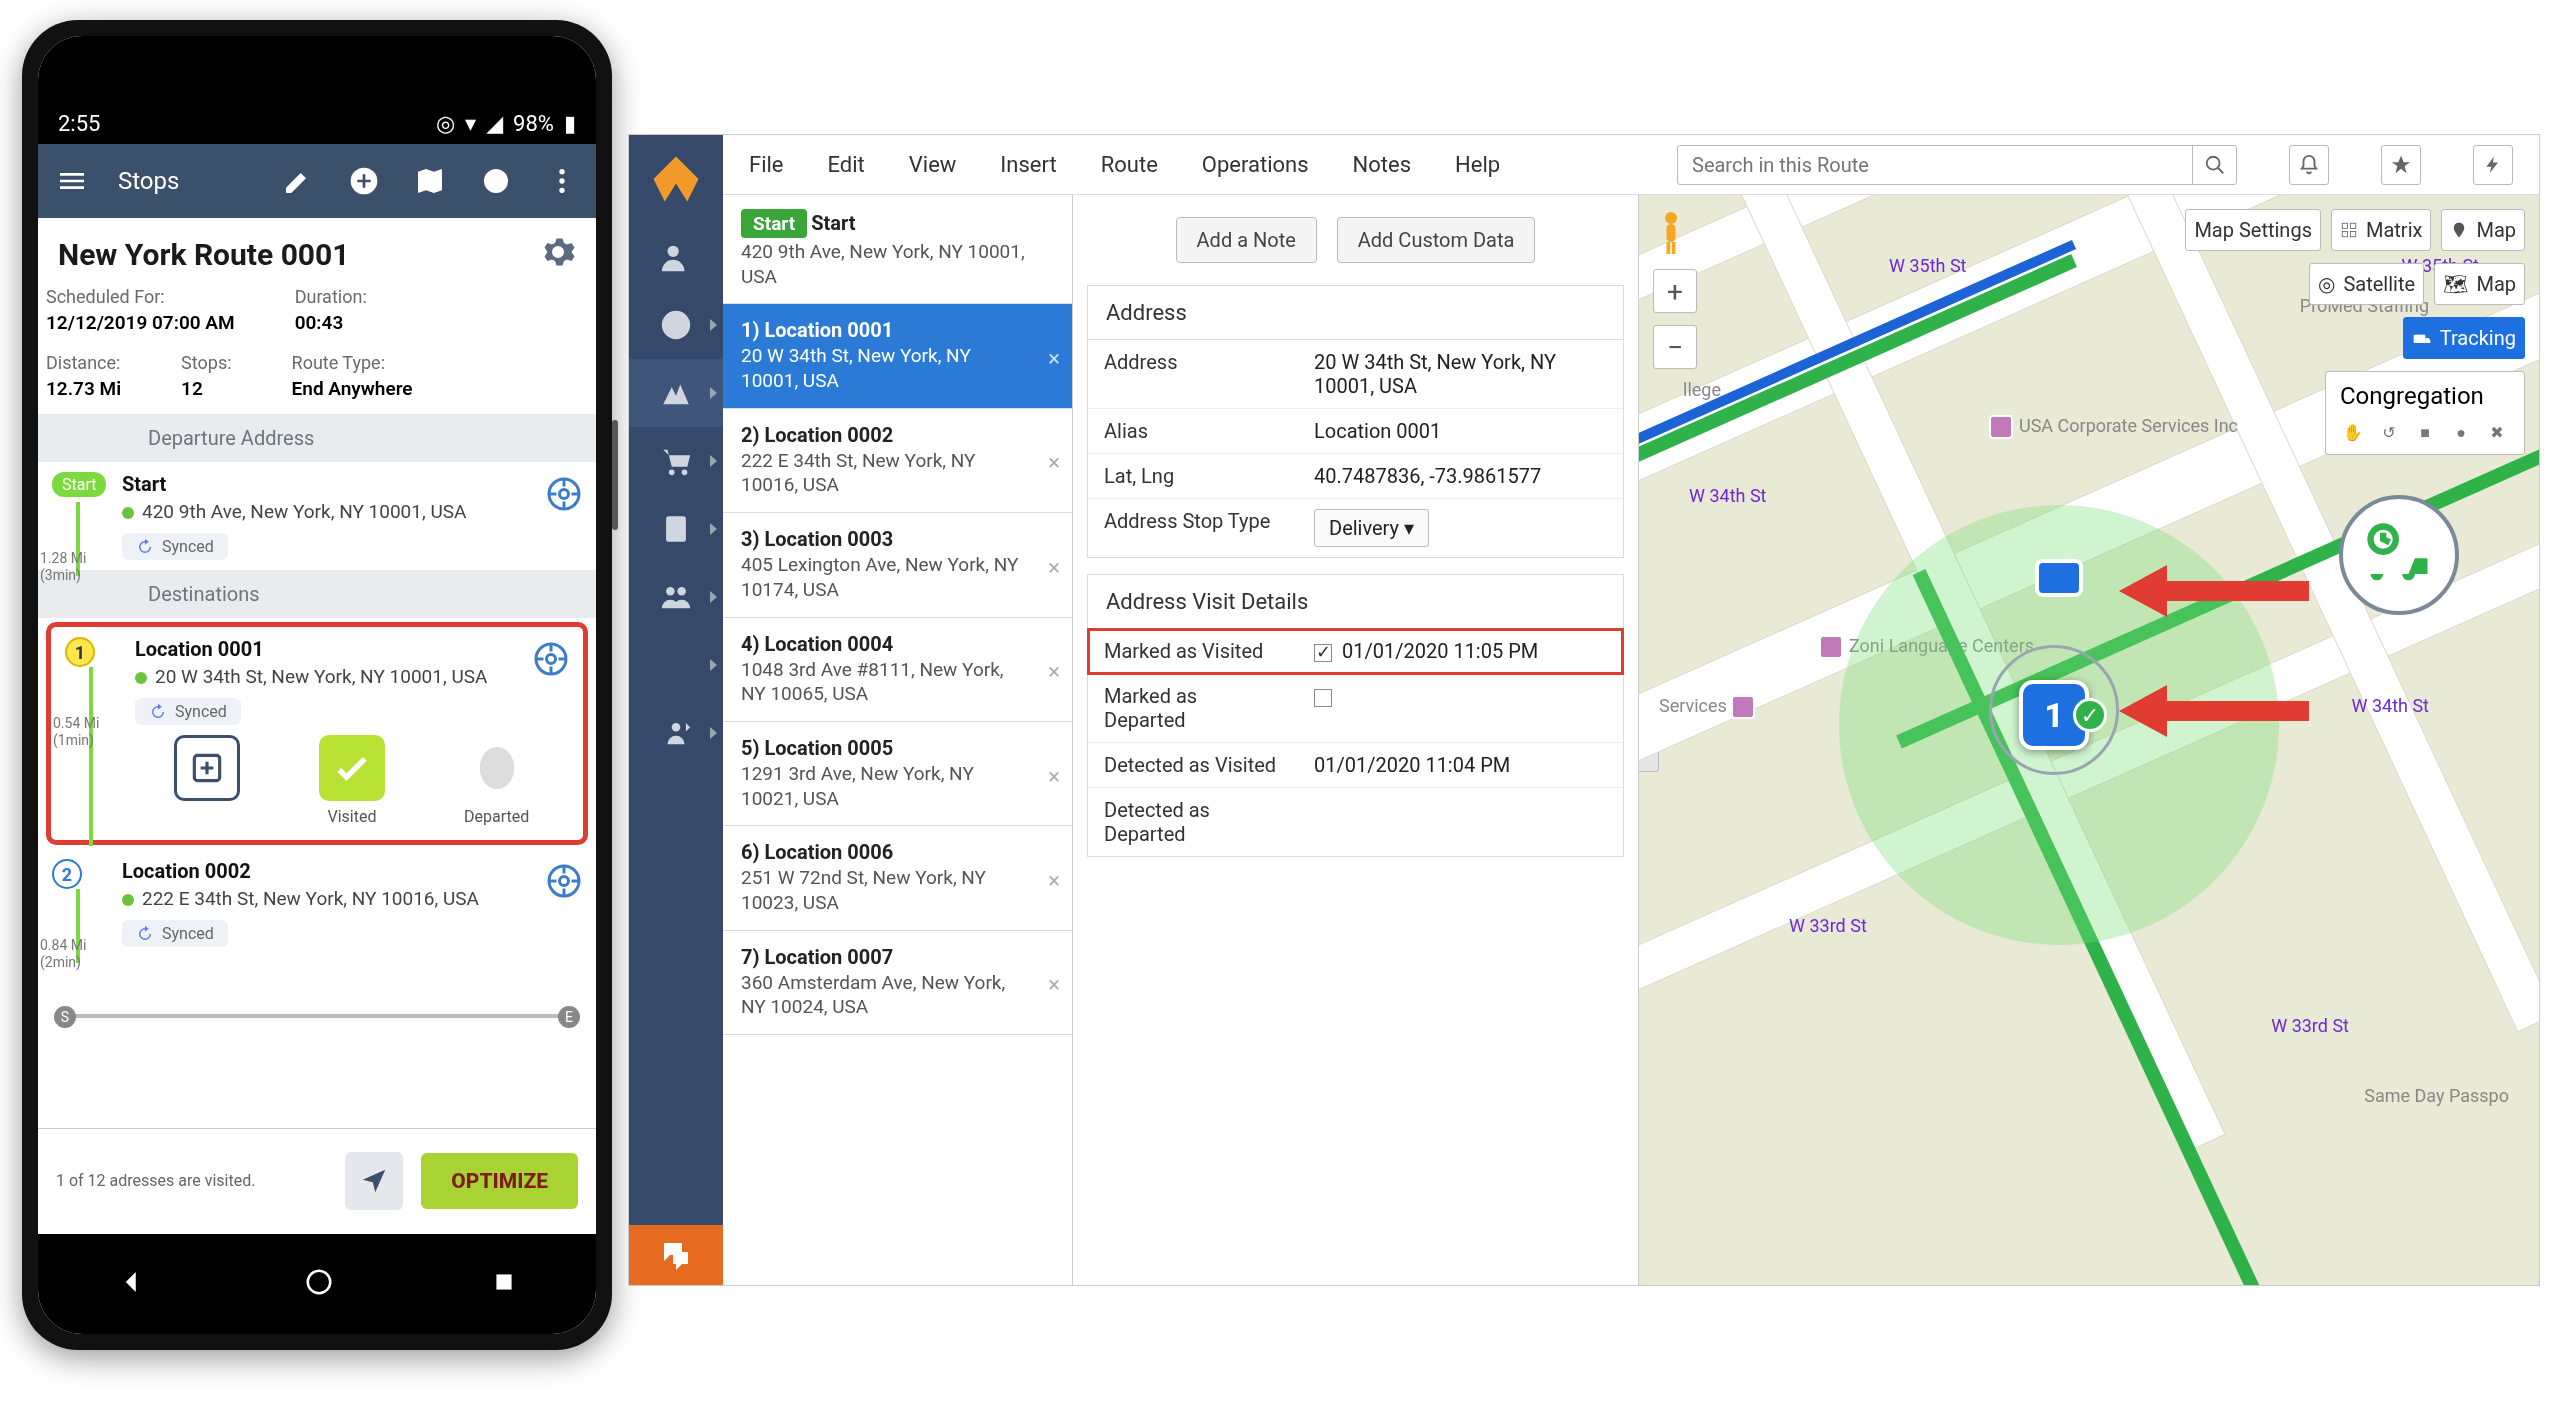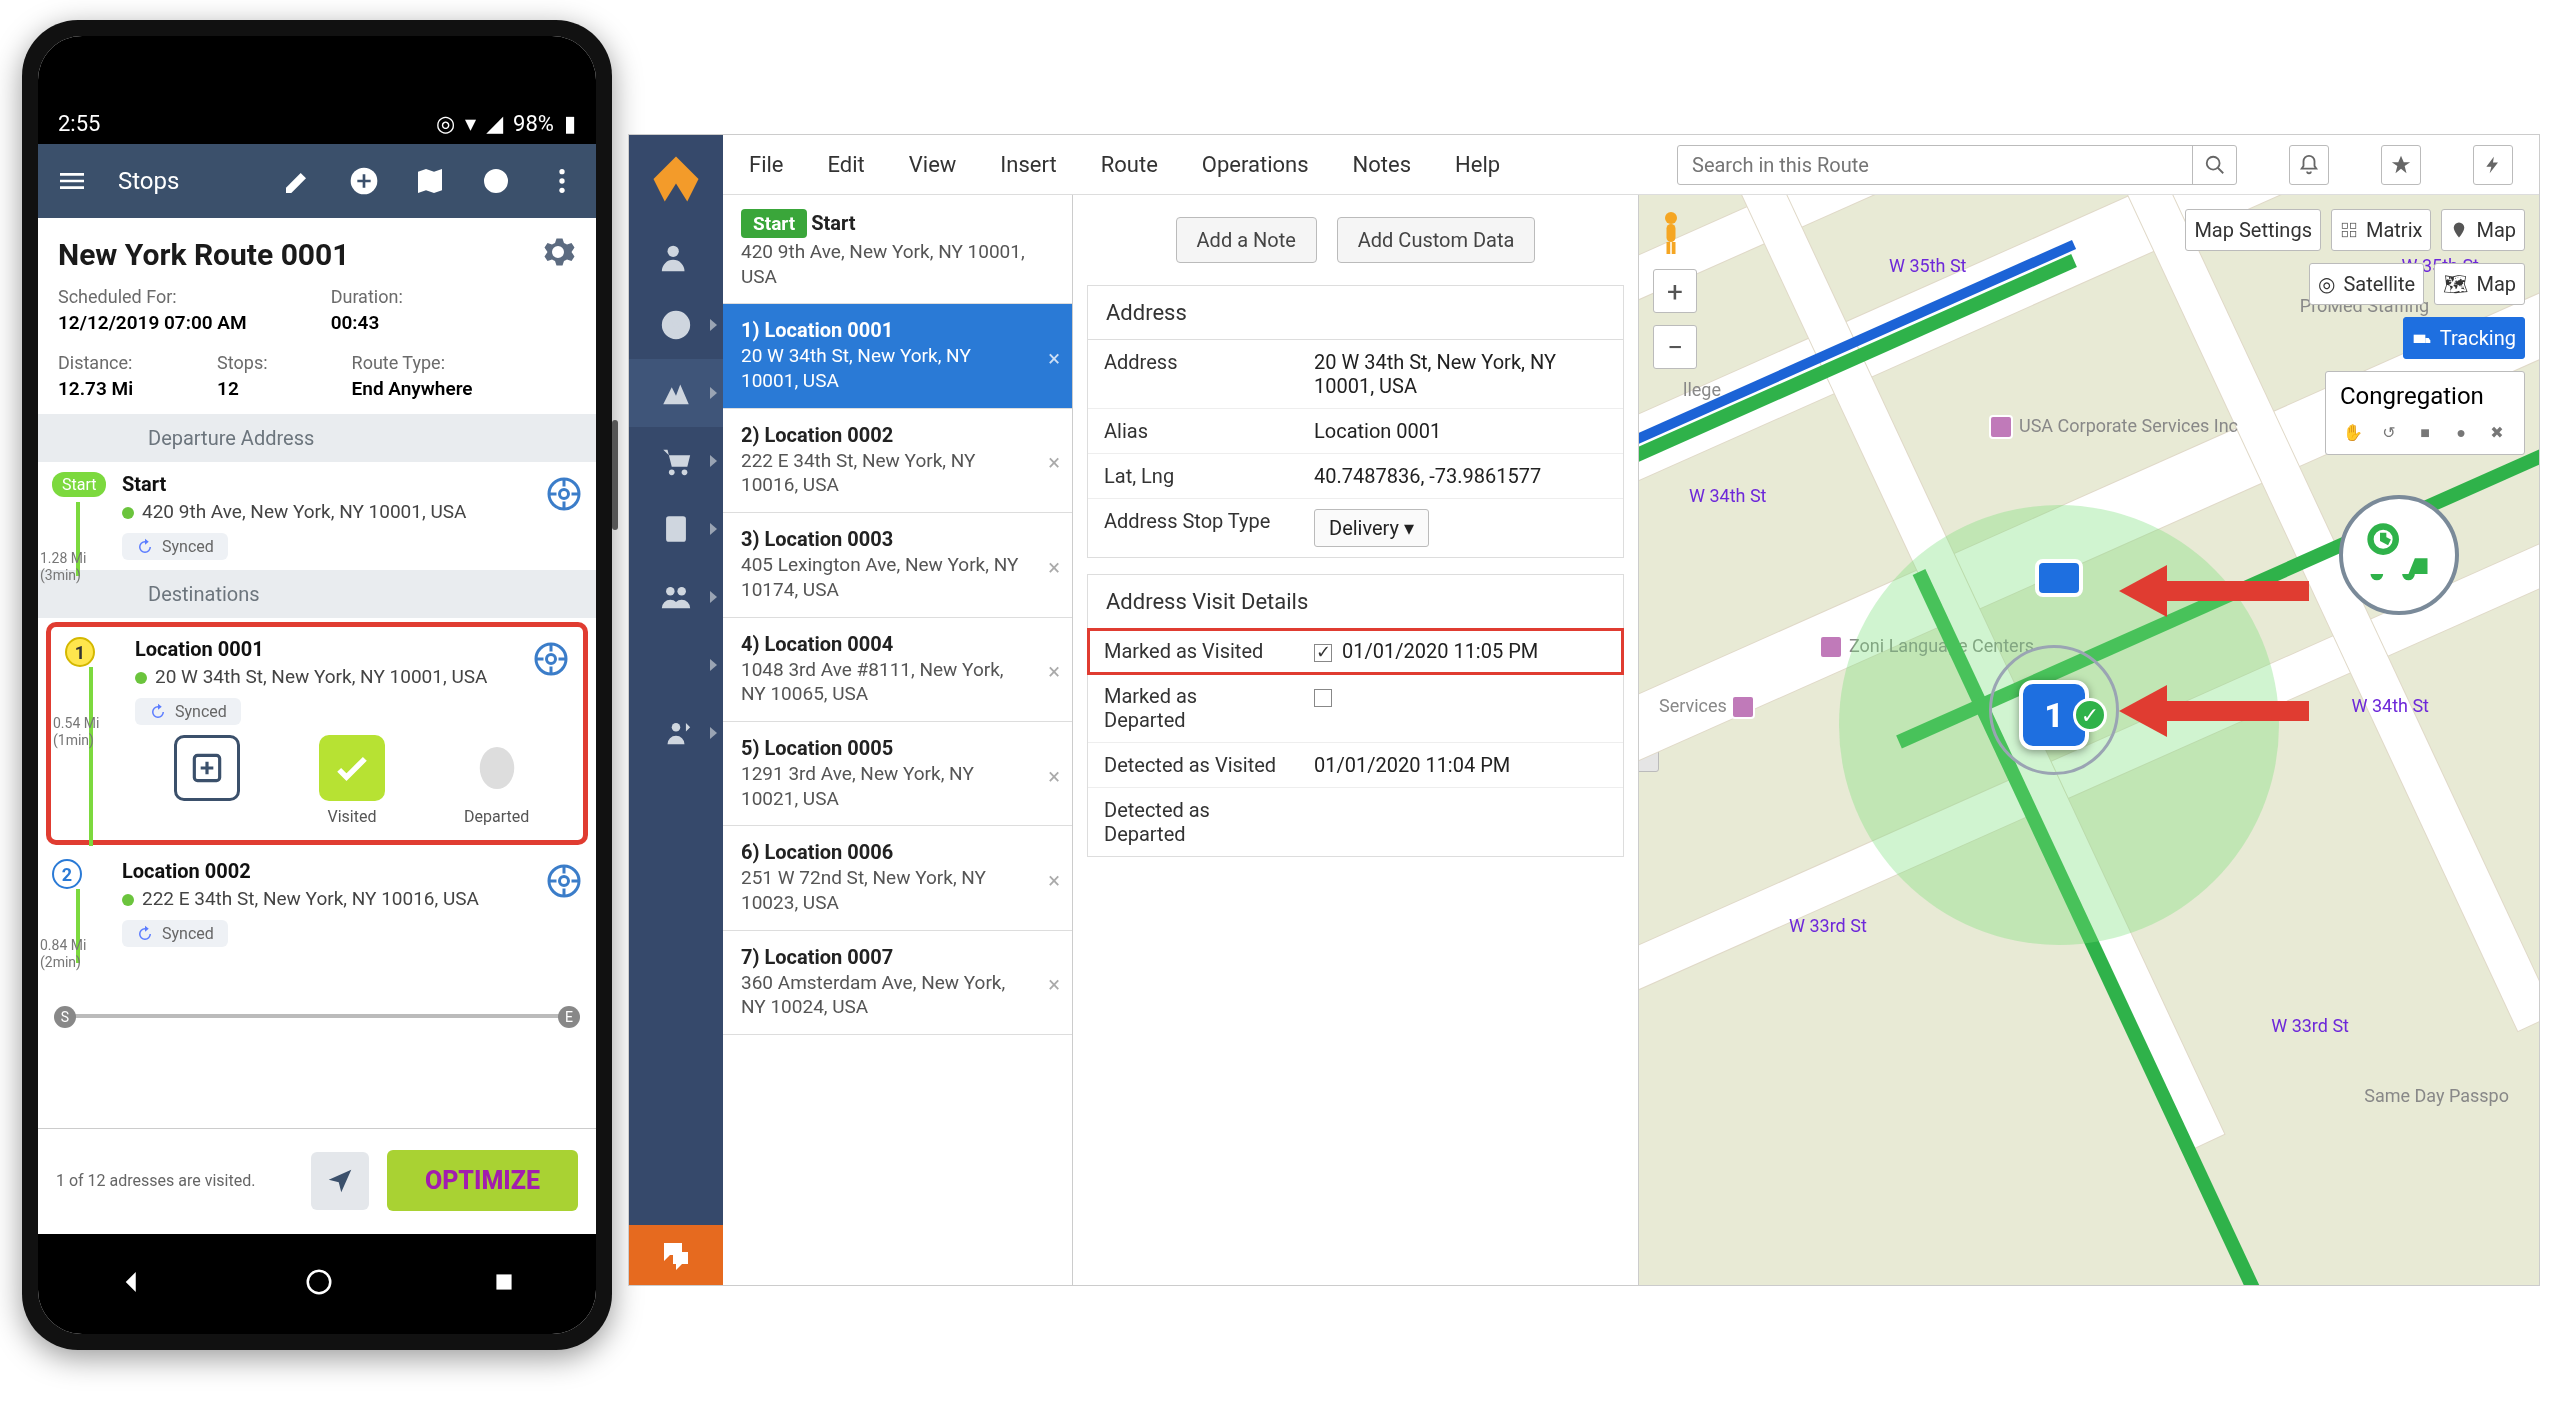--- a/index.html
+++ b/index.html
@@ -19,21 +19,21 @@
 
 .p-appbar { position:absolute; top:108px; left:0; right:0; height:74px; background:#3b506b; color:#fff; display:flex; align-items:center; padding:0 14px; gap:26px; }
 .p-appbar .sp { flex:1; }
 .ic { display:inline-flex; align-items:center; justify-content:center; width:40px; height:40px; }
 .ic svg { width:32px; height:32px; fill:#fff; }
 
 .p-body { position:absolute; top:182px; bottom:100px; left:0; right:0; overflow:hidden; background:#fff; }
 .p-title-row { display:flex; align-items:center; justify-content:space-between; padding:16px 20px 8px; }
 .p-title { font-size:30px; font-weight:700; color:#1a1a1a; }
 .gear-ic svg { width:36px; height:36px; fill:#5c6b80; }
-.p-meta { display:flex; gap:84px; padding:4px 20px 14px; color:#6b6b6b; font-size:18px; }
+.p-meta { display:flex; gap:60px; padding:4px 8px 14px; color:#6b6b6b; font-size:18px; }
 .p-meta .lbl { margin-bottom:4px; }
 .p-meta .val { color:#000; font-weight:600; font-size:19px; }
 
 .p-sect { background:#e9ecef; color:#6c757d; padding:12px 26px 12px 110px; font-size:20px; margin-left:0; }
 .p-stoprow { display:flex; padding:10px 14px; position:relative; }
 .p-gutter { width:70px; flex-shrink:0; position:relative; }
 .dist-lbl { position:absolute; left:-12px; top:78px; width:70px; font-size:14px; color:#777; text-align:left; line-height:1.2; }
 .start-pill { background:#7cd93e; color:#fff; font-size:16px; padding:3px 10px; border-radius:12px; display:inline-block; }
 .num-pill { width:30px; height:30px; border-radius:50%; color:#333; font-weight:700; display:inline-flex; align-items:center; justify-content:center; font-size:18px; }
 .num-pill.y { background:#ffe64d; border:2px solid #d4b800; }
@@ -53,21 +53,21 @@
 .act { text-align:center; }
 .act .box { width:66px; height:66px; border-radius:10px; display:inline-flex; align-items:center; justify-content:center; }
 .act .box.note { border:3px solid #3b506b; color:#3b506b; }
 .act .box.vis { background:#b7e233; color:#fff; }
 .act .box.dep { color:#ccc; }
 .act .cap { font-size:16px; color:#555; margin-top:6px; }
 
 .p-bottom { position:absolute; bottom:102px; left:0; right:0; height:104px; border-top:1px solid #ccc; display:flex; align-items:center; padding:0 18px; gap:18px; background:#fff; }
 .p-bottom .msg { flex:1; font-size:16px; color:#666; }
 .p-nav-btn { width:58px; height:58px; background:#e4e7eb; border-radius:6px; display:flex; align-items:center; justify-content:center; }
-.p-opt { background:#a9d233; color:#a21caf; font-weight:800; font-size:25px; padding:16px 38px; border-radius:6px; }
+.p-opt { background:#a9d233; color:#7f1d1d; font-weight:800; font-size:21px; padding:16px 30px; border-radius:6px; }
 .p-slider { position:absolute; bottom:206px; left:0; right:0; height:22px; }
 .p-slider .track { position:absolute; left:18px; right:18px; top:8px; height:4px; background:#bbb; border-radius:2px }
 .p-slider .cap-s { position:absolute; left:16px; top:0; width:22px; height:22px; background:#888; border-radius:50%; color:#fff; font-size:14px; display:flex; align-items:center; justify-content:center; }
 .p-slider .cap-e { position:absolute; right:16px; top:0; width:22px; height:22px; background:#888; border-radius:50%; color:#fff; font-size:14px; display:flex; align-items:center; justify-content:center; }
 
 .p-navbar { position:absolute; bottom:0; left:0; right:0; height:100px; background:#000; display:flex; align-items:center; justify-content:space-around; }
 .p-navbar .nb { color:#fff; }
 
 
 .desk { position:absolute; left:628px; top:134px; right:18px; bottom:142px; border:1px solid #ccc; background:#fff; }

